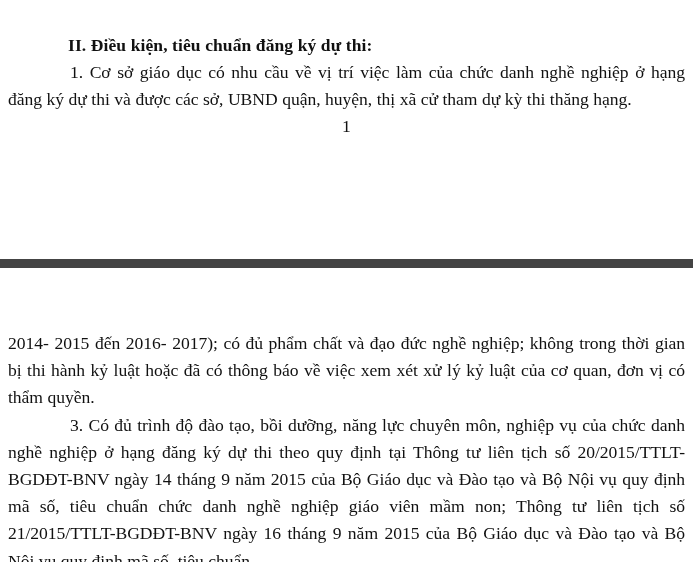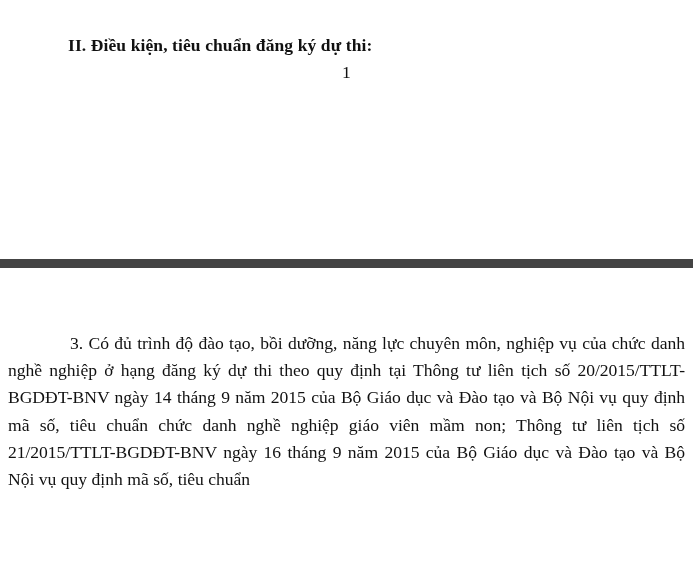--- a/index.html
+++ b/index.html
@@ -82,26 +82,28 @@
 </style>
 </head>
 <body>
 
 <div class="doc-scan">
 
   <div class="page page-one">
 
     <p class="heading">II. Điều kiện, tiêu chuẩn đăng ký dự thi:</p>
 
+    <p class="para indented">1. Cơ sở giáo dục có nhu cầu về vị trí việc làm của chức danh nghề nghiệp ở hạng đăng ký dự thi và được các sở, UBND quận, huyện, thị xã cử tham dự kỳ thi thăng hạng.</p>
 
 
     <p class="page-number">1</p>
   </div>
 
   <div class="page-separator"></div>
 
   <div class="page page-two">
 
+    <p class="para flush">2014- 2015 đến 2016- 2017); có đủ phẩm chất và đạo đức nghề nghiệp; không trong thời gian bị thi hành kỷ luật hoặc đã có thông báo về việc xem xét xử lý kỷ luật của cơ quan, đơn vị có thẩm quyền.</p>
 
     <p class="para indented">3. Có đủ trình độ đào tạo, bồi dưỡng, năng lực chuyên môn, nghiệp vụ của chức danh nghề nghiệp ở hạng đăng ký dự thi theo quy định tại Thông tư liên tịch số 20/2015/TTLT-BGDĐT-BNV ngày 14 tháng 9 năm 2015 của Bộ Giáo dục và Đào tạo và Bộ Nội vụ quy định mã số, tiêu chuẩn chức danh nghề nghiệp giáo viên mầm non; Thông tư liên tịch số 21/2015/TTLT-BGDĐT-BNV ngày 16 tháng 9 năm 2015 của Bộ Giáo dục và Đào tạo và Bộ Nội vụ quy định mã số, tiêu chuẩn</p>
   </div>
 
 </div>
 
 </body></html>

